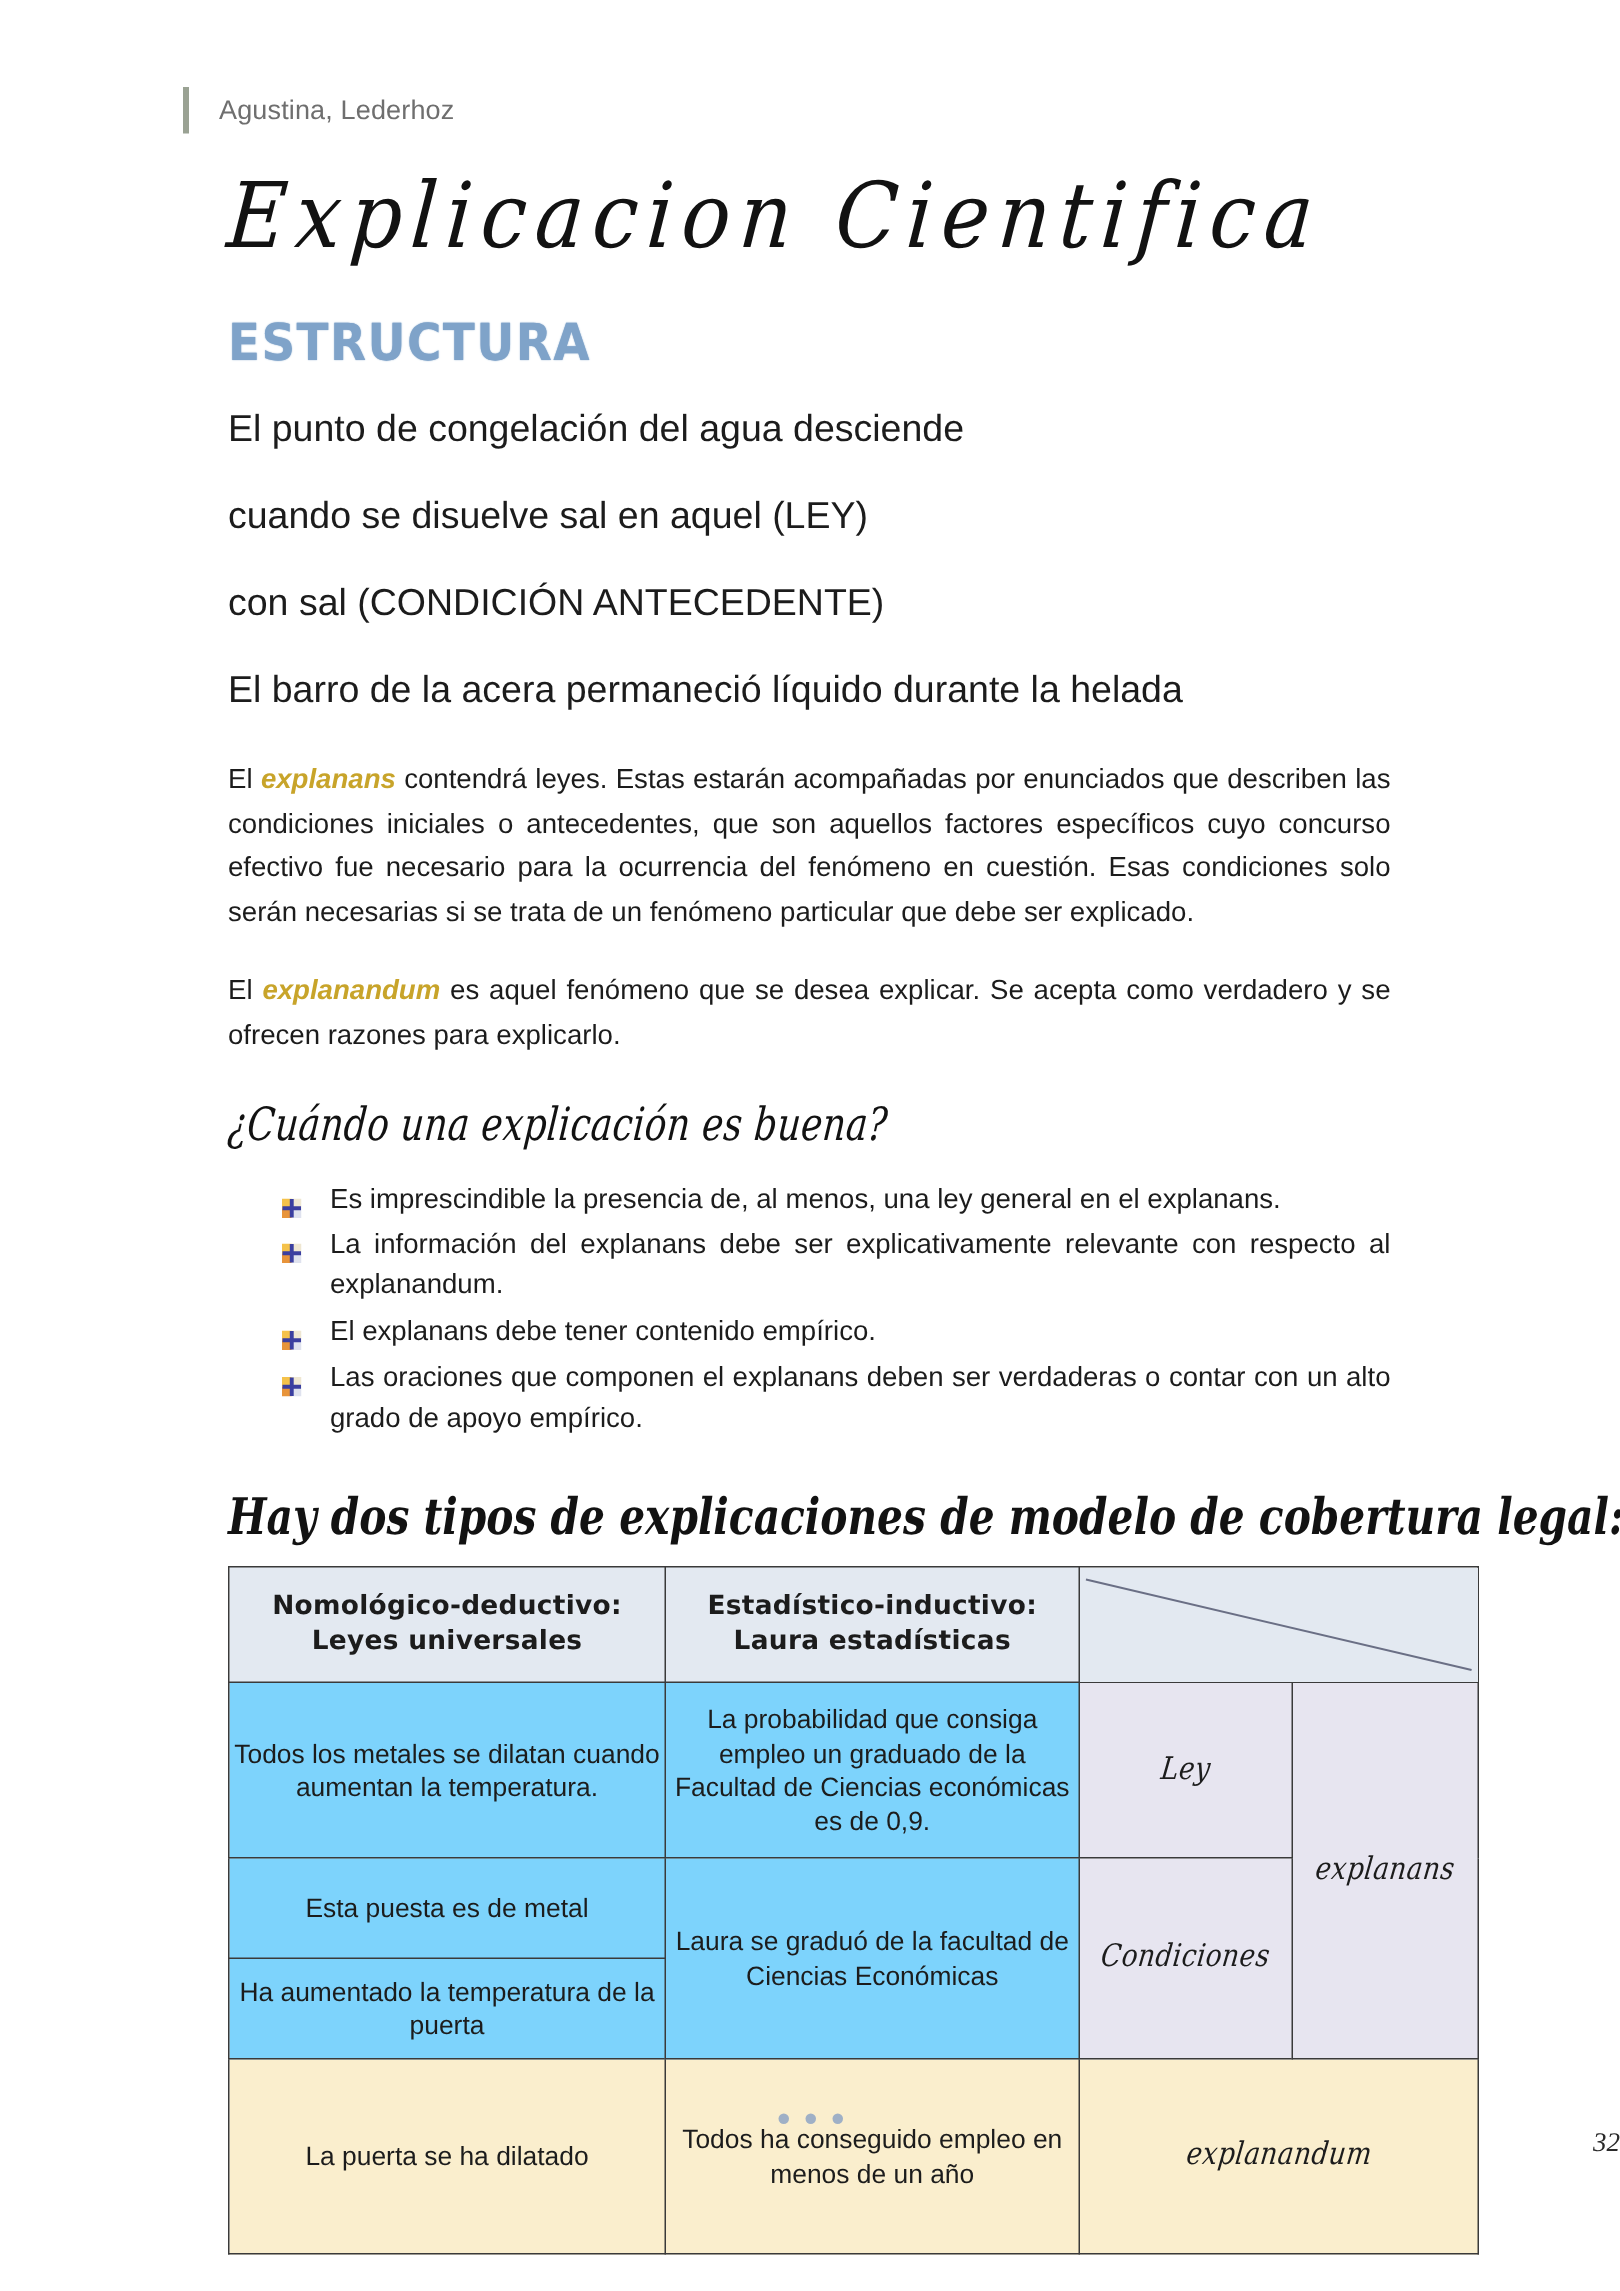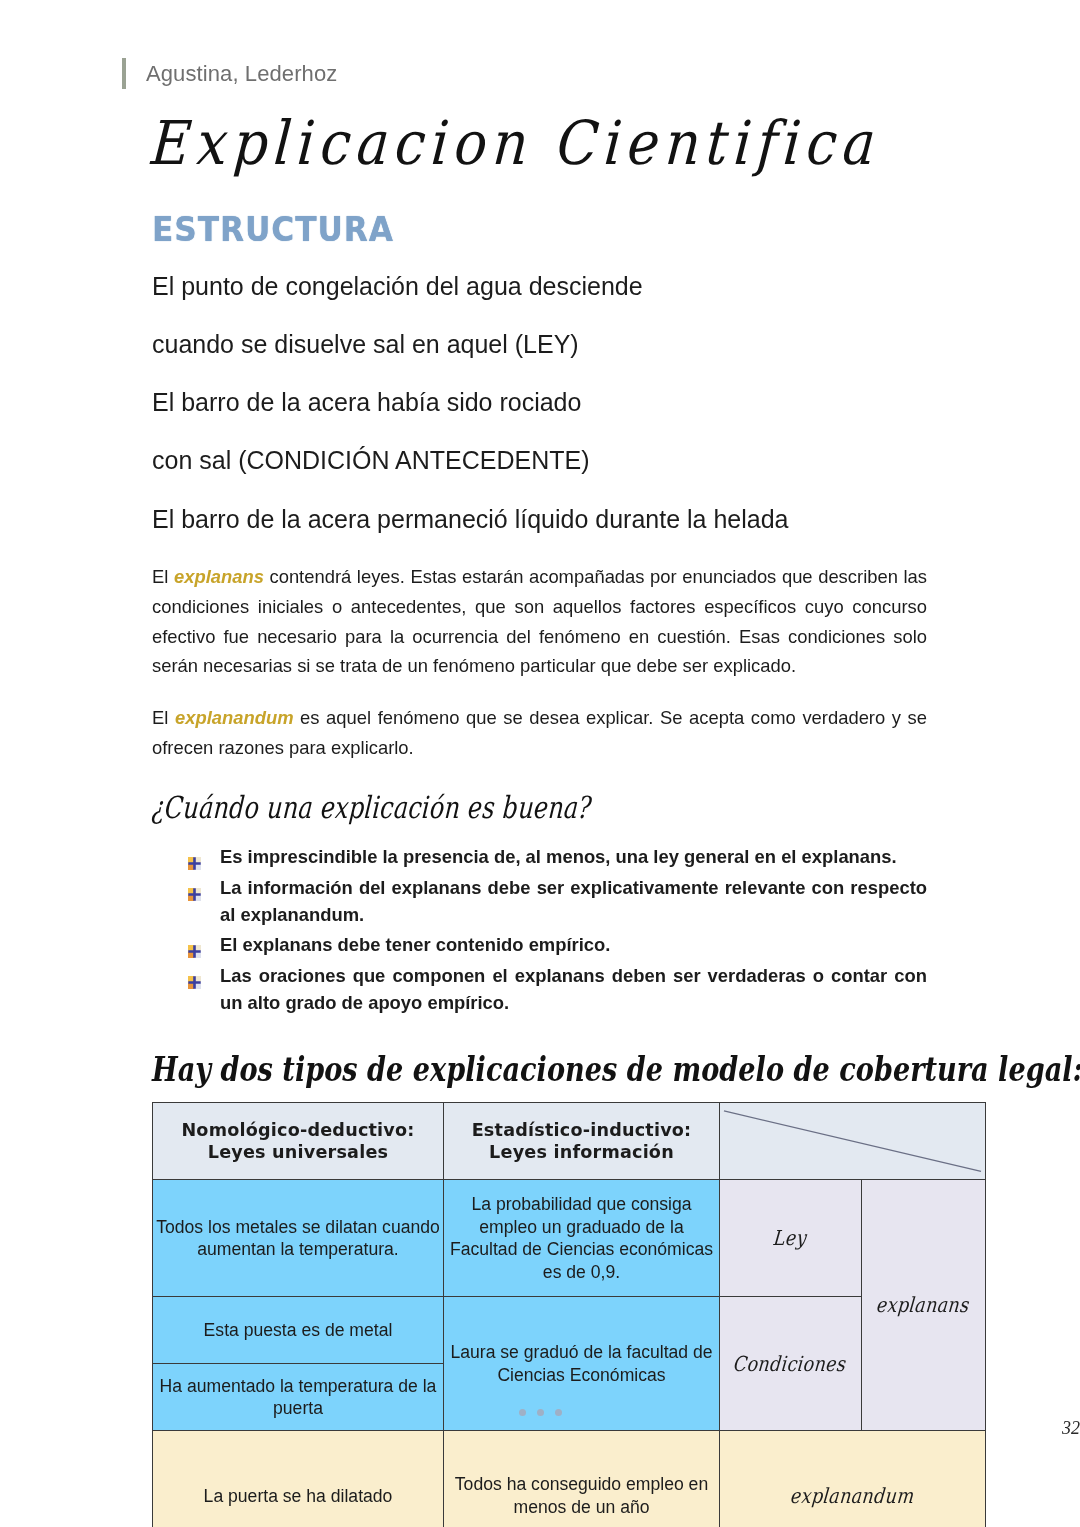--- a/index.html
+++ b/index.html
@@ -34,21 +34,21 @@
     gap: 20px;
   }
   .header-bar {
     width: 4px;
     height: 31px;
     background: #9aa293;
     flex: none;
   }
   .header-author {
     font-family: "Liberation Sans", sans-serif;
-    font-size: 22px;
+    font-size: 18px;
     letter-spacing: .1px;
     color: #6f6f6f;
     white-space: nowrap;
   }
 
   
   .content {
     position: absolute;
     left: 152px;
     top: 110px;
@@ -118,21 +118,20 @@
     transform: scaleY(1.22) scaleX(0.96) skewX(-6deg);
     transform-origin: left center;
     white-space: nowrap;
   }
 
   
   .bullets {
     list-style: none;
     margin: 0 0 0 0;
     padding: 0 0 0 36px;
-    font-weight: bold;
   }
   .bullets li {
     position: relative;
     font-size: 18.4px;
     line-height: 1.46;
     color: #1c1c1c;
     text-align: justify;
     margin: 0 0 4px 0;
     padding-left: 32px;
   }
@@ -253,21 +252,20 @@
   </div>
 
   <div class="content">
 
     <div class="title-script">Explicacion Cientifica</div>
 
     <div class="section-heading">ESTRUCTURA</div>
 
     <p class="line">El punto de congelación del agua desciende</p>
     <p class="line">cuando se disuelve sal en aquel (LEY)</p>
-    <p class="line">El barro de la acera había sido rociado</p>
     <p class="line">con sal (CONDICIÓN ANTECEDENTE)</p>
     <p class="line">El barro de la acera permaneció líquido durante la helada</p>
 
     <p class="para"><span>El </span><span class="term">explanans</span><span> contendrá leyes. Estas estarán acompañadas por enunciados que describen las condiciones iniciales o antecedentes, que son aquellos factores específicos cuyo concurso efectivo fue necesario para la ocurrencia del fenómeno en cuestión. Esas condiciones solo serán necesarias si se trata de un fenómeno particular que debe ser explicado.</span></p>
 
     <p class="para para-last"><span>El </span><span class="term">explanandum</span><span> es aquel fenómeno que se desea explicar. Se acepta como verdadero y se ofrecen razones para explicarlo.</span></p>
 
     <div class="hand-question">¿Cuándo una explicación es buena?</div>
 
     <ul class="bullets">
@@ -333,21 +331,21 @@
         </colgroup>
         <tbody>
 
           <tr>
             <td class="hdr">
               <div>Nomológico-deductivo:</div>
               <div>Leyes universales</div>
             </td>
             <td class="hdr">
               <div>Estadístico-inductivo:</div>
-              <div>Leyes información</div>
+              <div>Laura estadísticas</div>
             </td>
             <td class="hdr-diag" colspan="2">
               <svg class="diag-svg" viewBox="0 0 266 64" preserveAspectRatio="none">
                 <line x1="1" y1="1" x2="265" y2="63" stroke="#6a6f85" stroke-width="1.3" vector-effect="non-scaling-stroke"></line>
               </svg>
             </td>
           </tr>
 
           <tr>
             <td class="body-cell" style="height:102px">Todos los metales se dilatan cuando aumentan la temperatura.</td>

